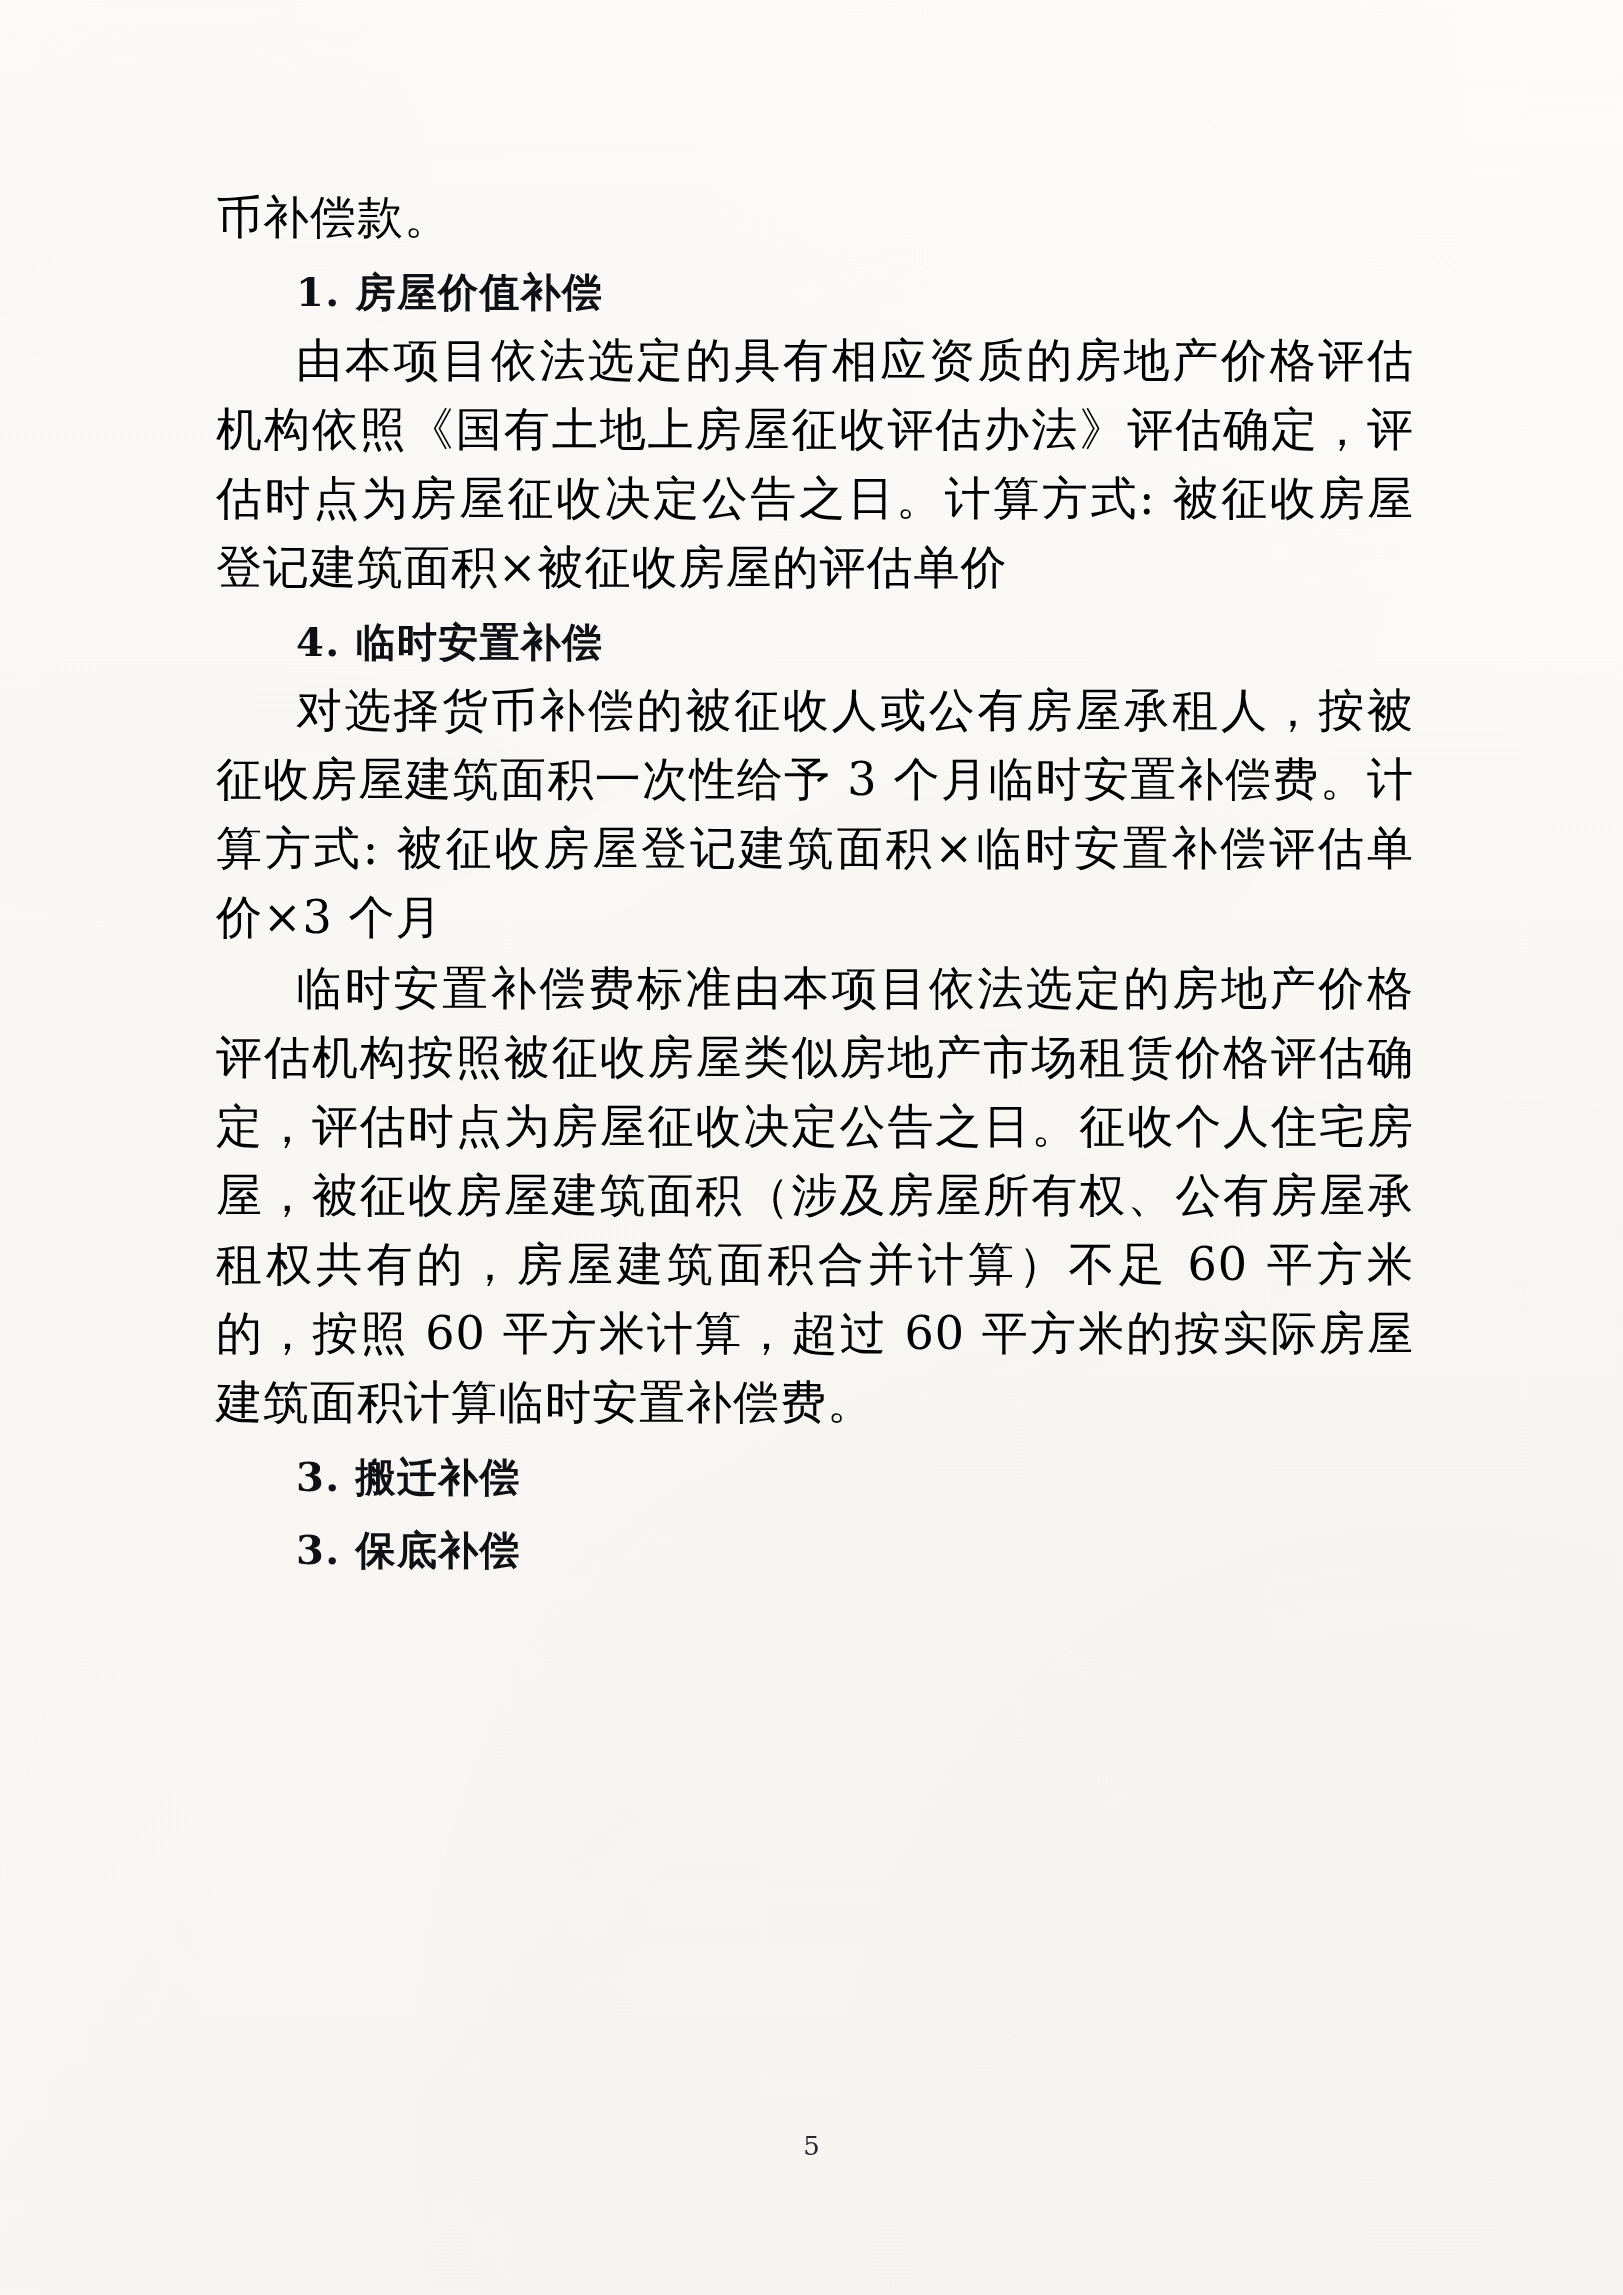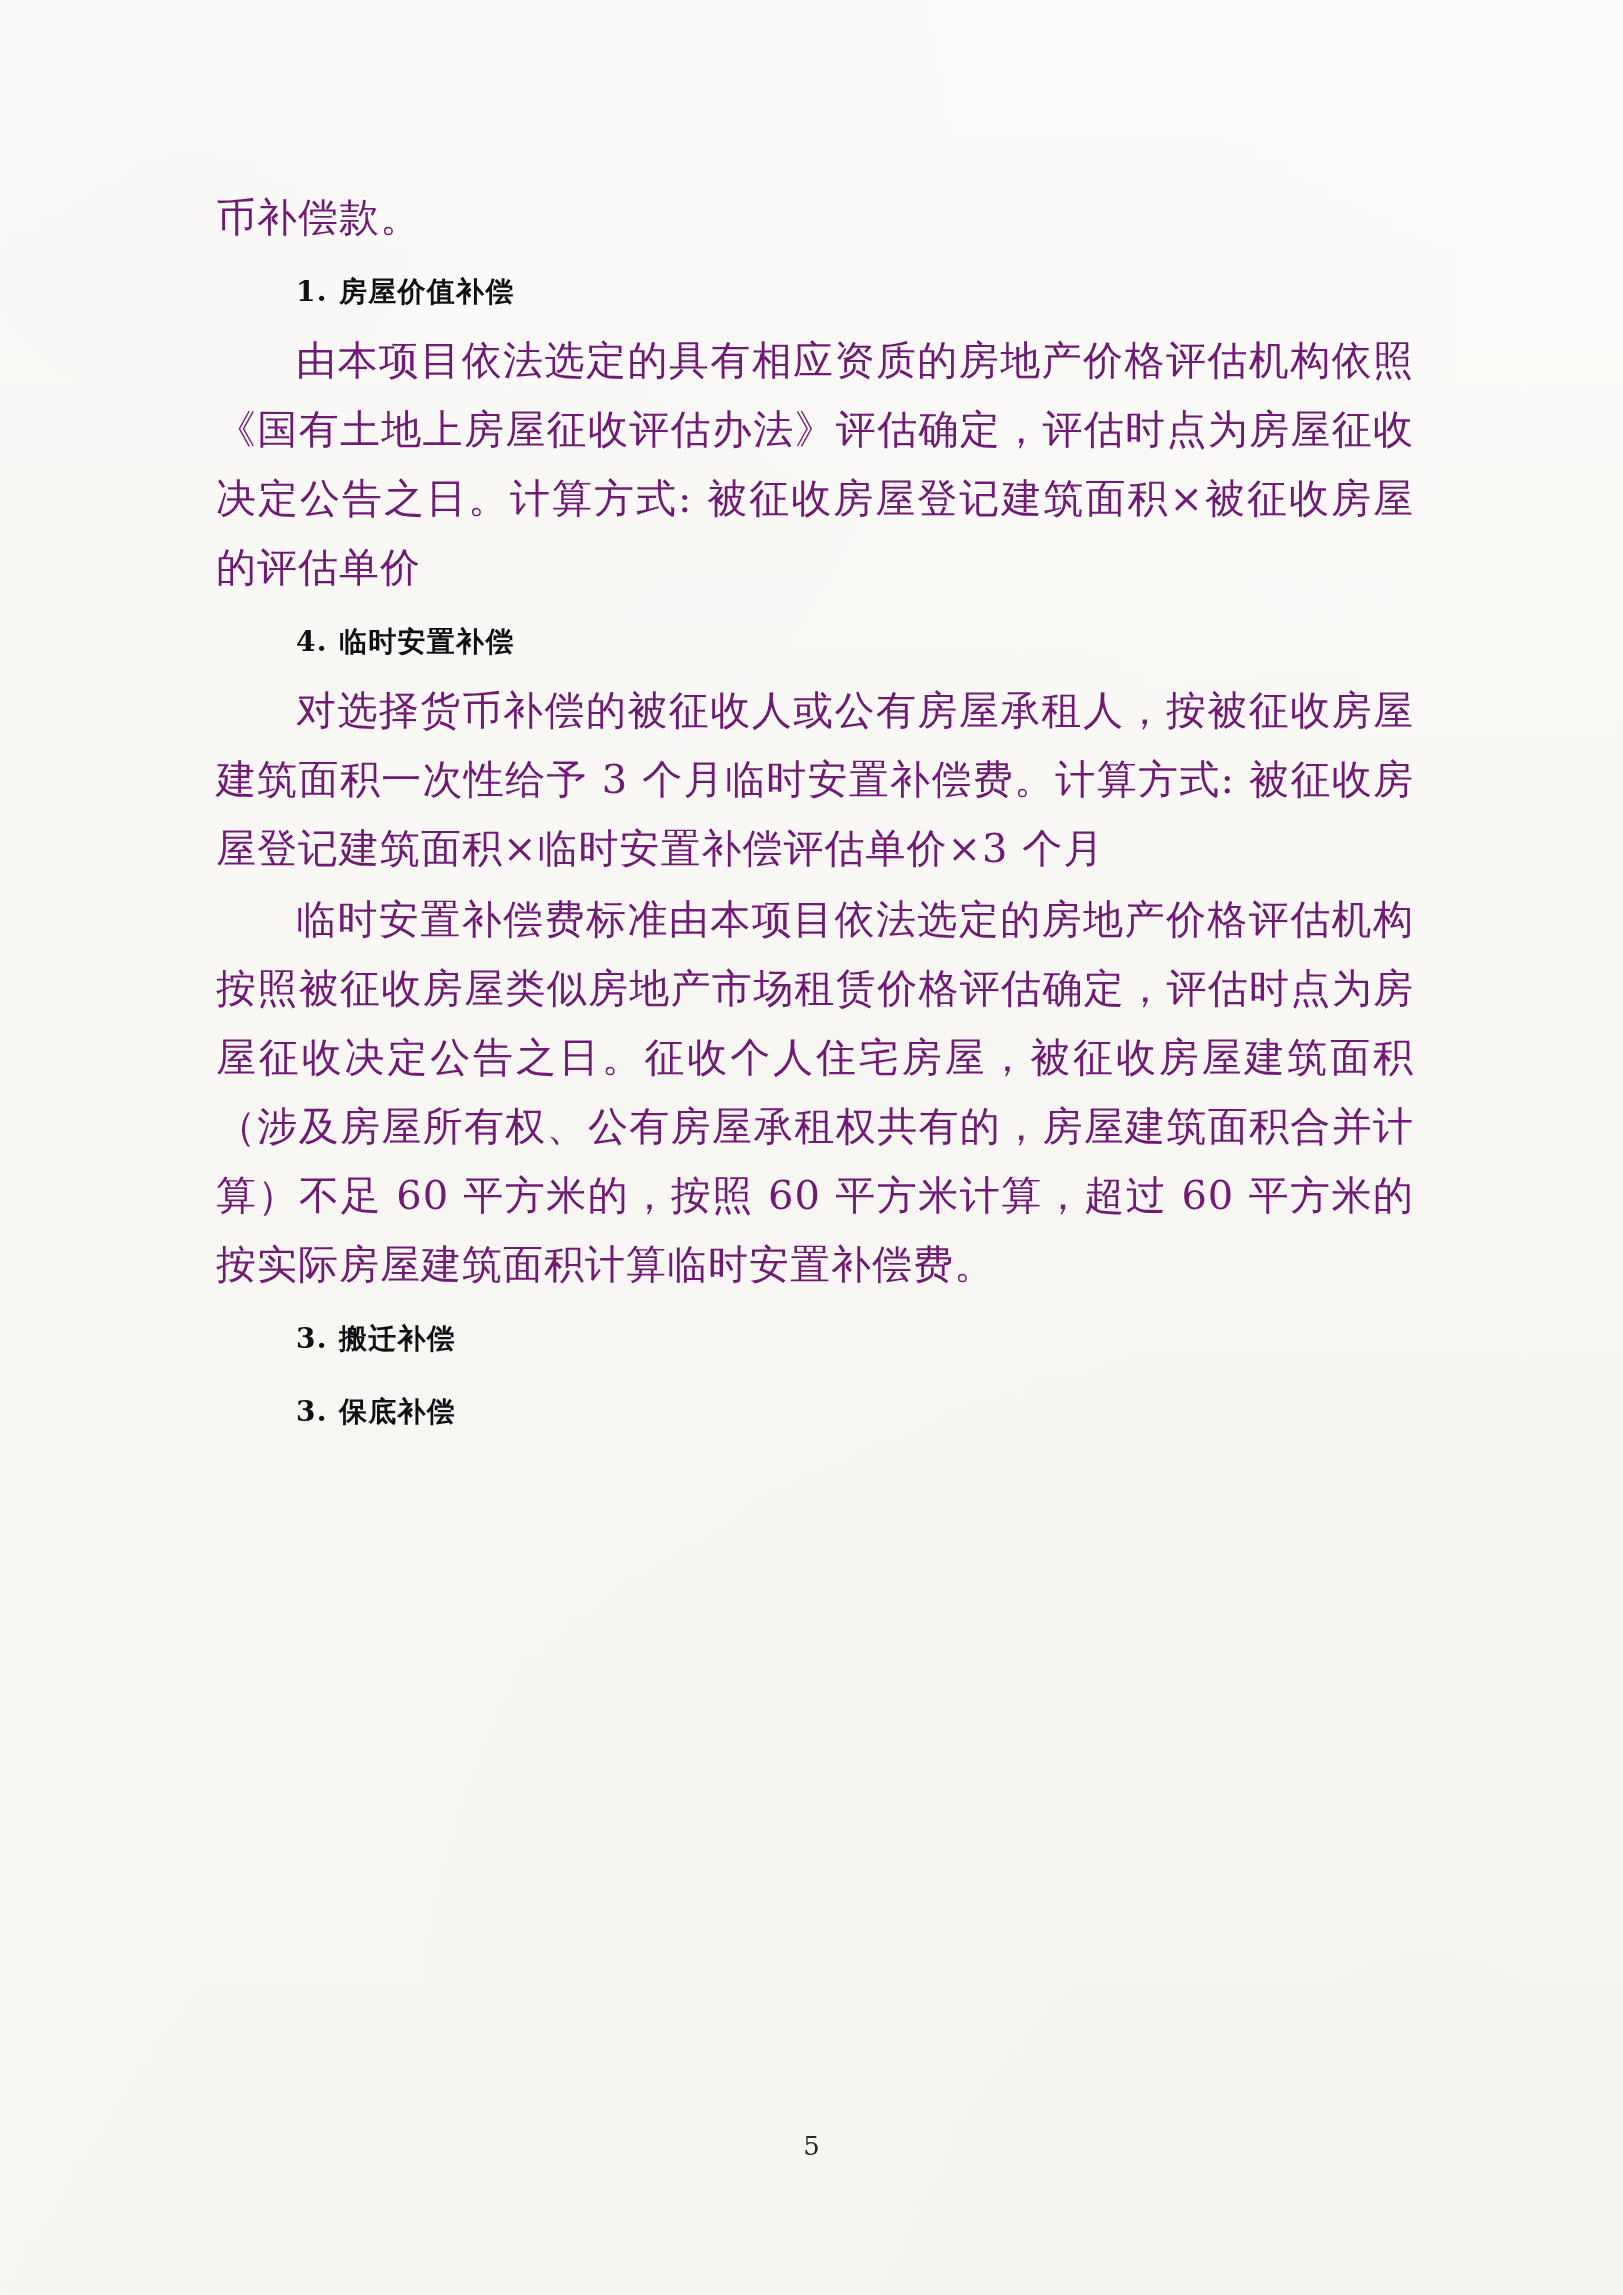--- a/index.html
+++ b/index.html
@@ -29,36 +29,36 @@
     pointer-events: none;
   }
   .sheet {
     position: absolute;
     left: 216px;
     top: 183px;
     width: 1198px;
   }
   .body-text {
     font-family: "DejaVu Serif", serif;
-    font-size: 40px;
+    font-size: 46px;
     line-height: 69px;
-    color: #701a75;
+    color: #000000;
     letter-spacing: 1px;
     text-align: justify;
     text-justify: inter-character;
   }
   .para {
     margin: 0 0 1.3px 0;
   }
   .indent {
     text-indent: 80px;
   }
   .heading {
     font-family: "DejaVu Serif", serif;
-    font-size: 28px;
+    font-size: 40px;
     line-height: 69px;
     color: #0e1014;
     font-weight: 700;
     text-indent: 80px;
     letter-spacing: 1.3px;
     margin: 0;
   }
   .page-number {
     position: absolute;
     left: 0;

